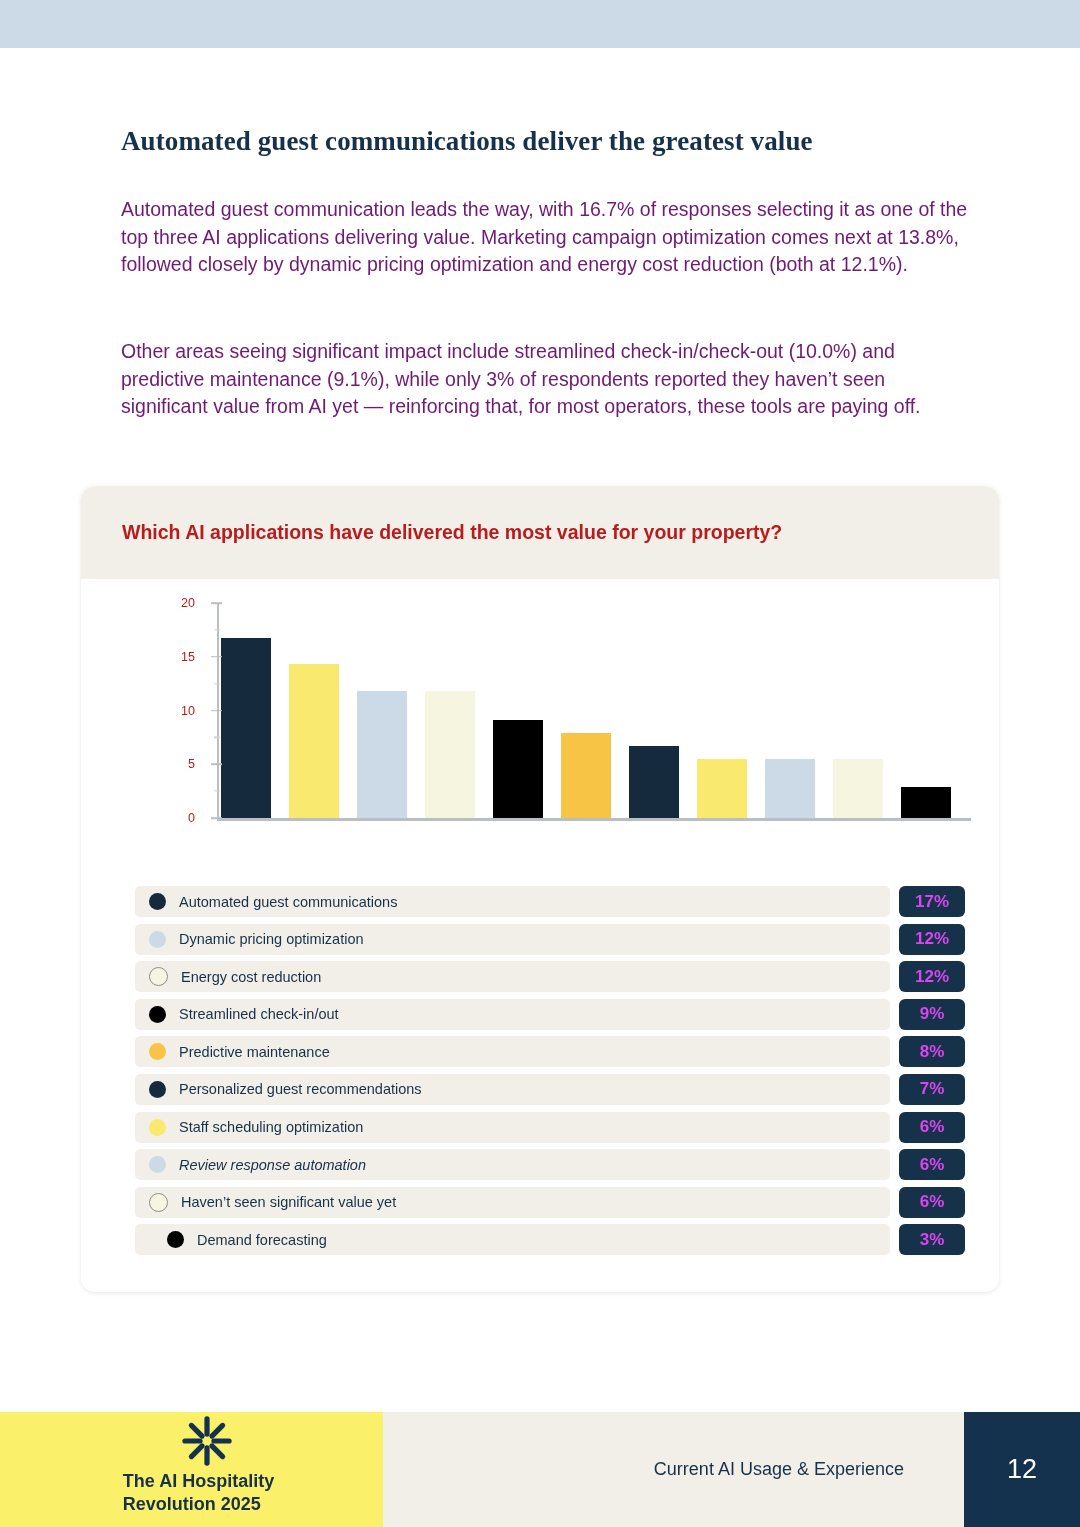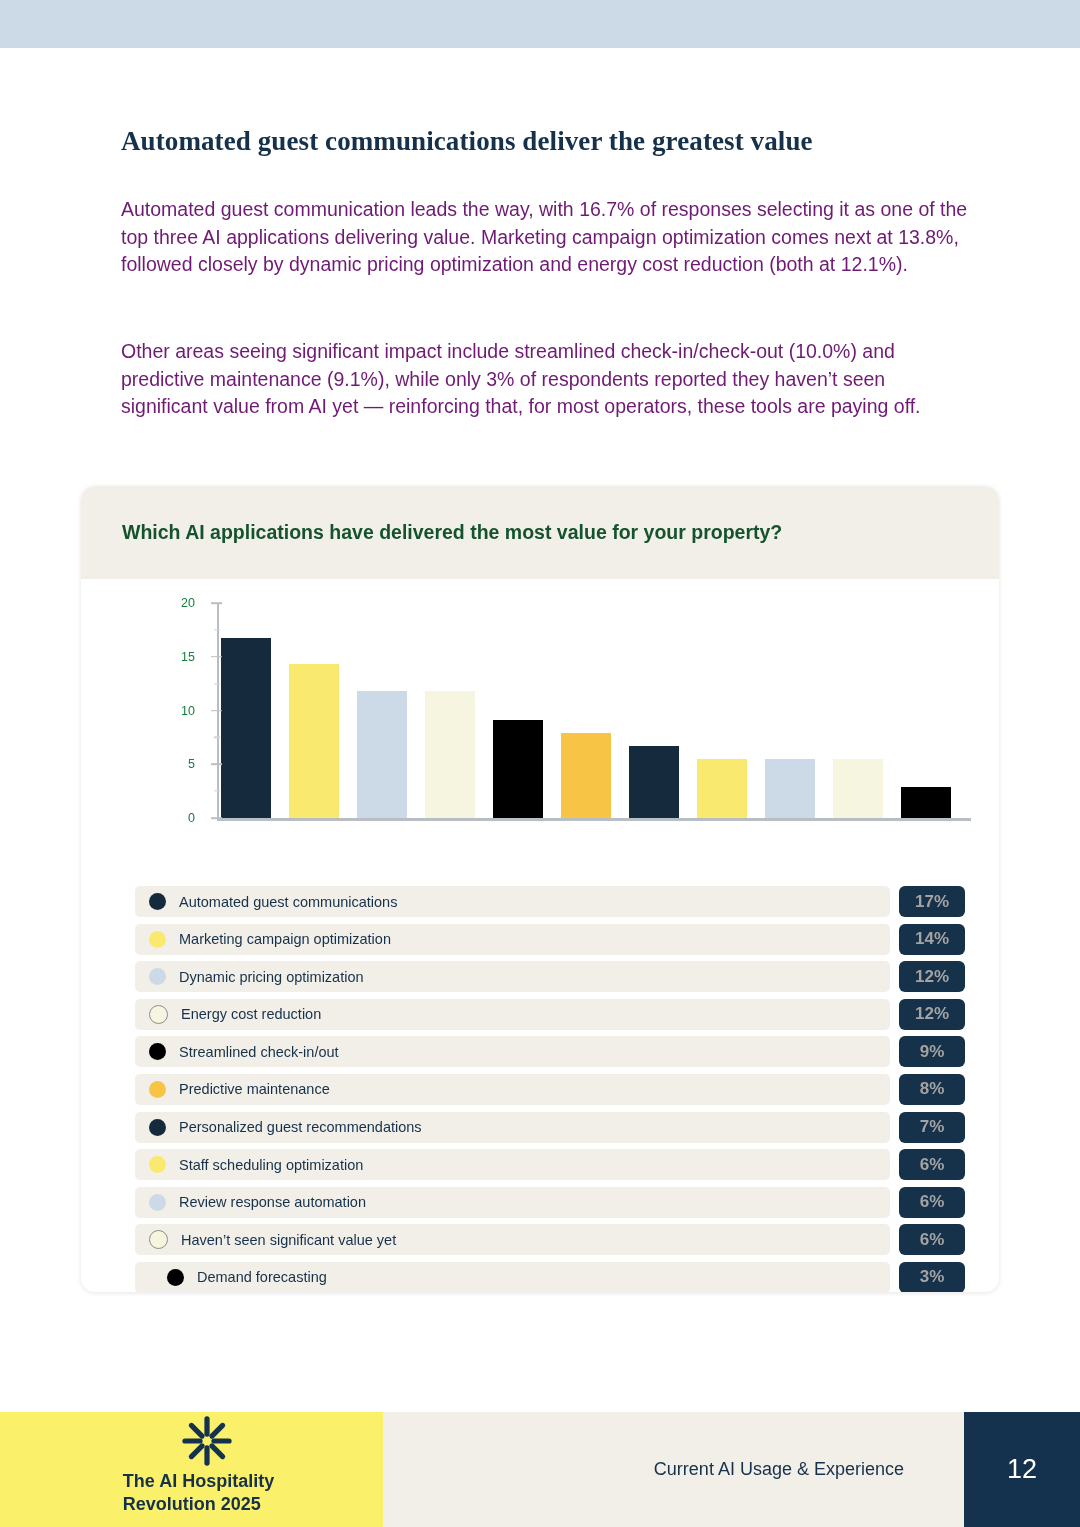--- a/index.html
+++ b/index.html
@@ -39,32 +39,32 @@
     background:#ffffff;border-radius:14px;
     box-shadow:0 1px 5px rgba(0,0,0,.10);
     overflow:hidden;
   }
   .card-head{
     height:93px;background:#f2efe9;
     border-radius:14px 14px 0 0;
     display:flex;align-items:center;
   }
   .card-title{
-    margin-left:41px;font-size:19.5px;font-weight:700;color:#14532d;
+    margin-left:41px;font-size:19.5px;font-weight:700;color:#b91c1c;
   }
   
   .plot{
     position:relative;height:256px;margin:24px 0 0 0;
   }
   .yaxis{
     position:absolute;left:36px;top:0;width:100px;height:215px;
   }
   .ytick{
     position:absolute;right:22px;transform:translateY(-50%);
-    font-size:12.5px;color:#15803d;text-align:right;width:40px;
+    font-size:12.5px;color:#b91c1c;text-align:right;width:40px;
   }
   .axis-line{
     position:absolute;left:136px;top:0;width:1.6px;height:215px;
     background:#b9bec4;
   }
   .tick-major{
     position:absolute;left:130px;width:11px;height:1.6px;background:#b9bec4;
     transform:translateY(-50%);
   }
   .tick-minor{
@@ -94,21 +94,21 @@
   }
   .dot{
     width:17px;height:17px;border-radius:50%;flex:0 0 17px;margin-right:13px;
   }
   .llabel{
     font-size:14.5px;color:#16314a;
   }
   .badge{
     width:66px;height:31px;margin-left:9px;flex:0 0 66px;
     background:#163css;background:#16314a;border-radius:6px;
-    color:#a3a3a3;font-size:17px;font-weight:700;
+    color:#d946ef;font-size:17px;font-weight:700;
     display:flex;align-items:center;justify-content:center;
   }
   
   .footer{
     position:absolute;left:0;top:1412px;width:1080px;height:115px;
     background:#f2efe9;
   }
   .footer-brand{
     position:absolute;left:0;top:0;width:383px;height:115px;
     background:#fbf069;display:flex;align-items:center;flex-direction:column;
@@ -186,27 +186,20 @@
     <div class="legend" id="legend">
         <div class="lrow">
           <div class="lbar" style="background: rgb(242, 239, 233);">
             <span class="dot" style="background: rgb(21, 42, 61);"></span>
             <span class="llabel">Automated guest communications</span>
           </div>
           <div class="badge" style="background: rgb(22, 49, 74);">17%</div>
         </div>
         <div class="lrow">
           <div class="lbar" style="background: rgb(242, 239, 233);">
-            <span class="dot" style="background: rgb(250, 233, 111);"></span>
-            <span class="llabel">Marketing campaign optimization</span>
-          </div>
-          <div class="badge" style="background: rgb(22, 49, 74);">14%</div>
-        </div>
-        <div class="lrow">
-          <div class="lbar" style="background: rgb(242, 239, 233);">
             <span class="dot" style="background: rgb(204, 217, 230);"></span>
             <span class="llabel">Dynamic pricing optimization</span>
           </div>
           <div class="badge" style="background: rgb(22, 49, 74);">12%</div>
         </div>
         <div class="lrow">
           <div class="lbar" style="background: rgb(242, 239, 233);">
             <span class="dot" style="background: rgb(245, 245, 224); border: 1.2px solid rgb(141, 143, 134);"></span>
             <span class="llabel">Energy cost reduction</span>
           </div>
@@ -234,21 +227,21 @@
           <div class="badge" style="background: rgb(22, 49, 74);">7%</div>
         </div>
         <div class="lrow">
           <div class="lbar" style="background: rgb(242, 239, 233);">
             <span class="dot" style="background: rgb(250, 233, 111);"></span>
             <span class="llabel">Staff scheduling optimization</span>
           </div>
           <div class="badge" style="background: rgb(22, 49, 74);">6%</div>
         </div>
         <div class="lrow">
-          <div class="lbar" style="background: rgb(242, 239, 233);">
+          <div class="lbar" style="background: rgb(242, 239, 233); font-style: italic;">
             <span class="dot" style="background: rgb(204, 217, 230);"></span>
             <span class="llabel">Review response automation</span>
           </div>
           <div class="badge" style="background: rgb(22, 49, 74);">6%</div>
         </div>
         <div class="lrow">
           <div class="lbar" style="background: rgb(242, 239, 233);">
             <span class="dot" style="background: rgb(245, 245, 224); border: 1.2px solid rgb(141, 143, 134);"></span>
             <span class="llabel">Haven’t seen significant value yet</span>
           </div>

